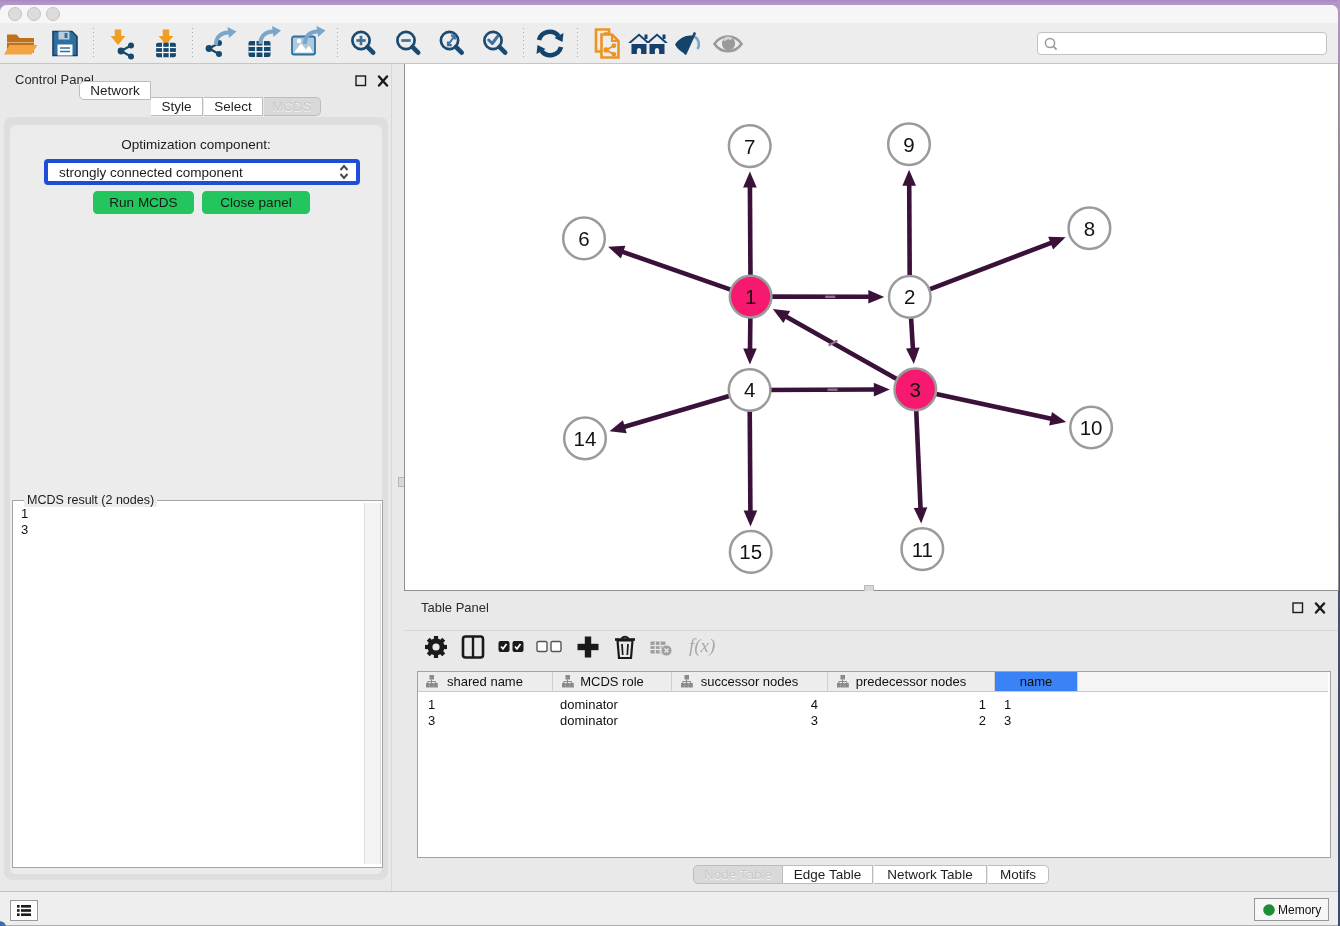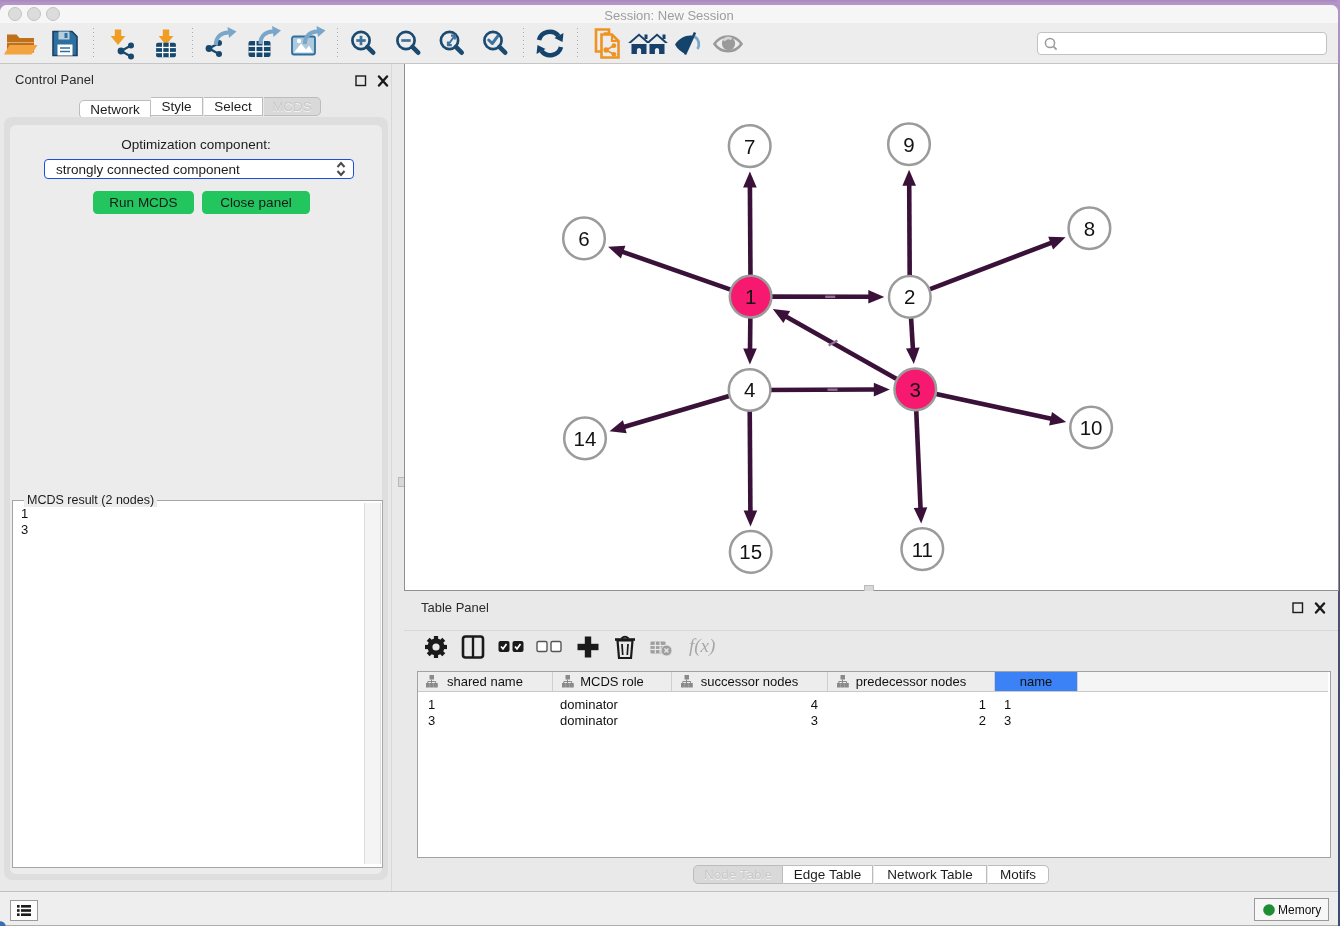--- a/index.html
+++ b/index.html
@@ -51,21 +51,20 @@
 </style>
 </head>
 <body>
 <div id="rightstrip" class="abs" style="left:1337px;top:0;width:3px;height:926px;
   background:linear-gradient(#b495c7,#8d7aa0 30%,#5a5377 55%,#454a6d 75%,#3b4c75);"></div>
 <div id="win">
 <div id="titlebar">
   <div class="tl" style="left:8px;"></div>
   <div class="tl" style="left:27px;"></div>
   <div class="tl" style="left:46px;"></div>
-  <div id="apptitle">Session: New Session</div>
 </div>
 <div id="toolbar">
 <svg width="1338" height="40" viewBox="0 0 1338 40" style="position:absolute;left:0;top:0">
 <defs>
  <g id="shareg">
   <line x1="-5" y1="0" x2="5" y2="-5.5" stroke="#17496f" stroke-width="2.2"></line>
   <line x1="-5" y1="0" x2="5" y2="5.5" stroke="#17496f" stroke-width="2.2"></line>
   <circle cx="-5" cy="0" r="3.4" fill="#17496f"></circle>
   <circle cx="5" cy="-5.5" r="3" fill="#17496f"></circle>
   <circle cx="5" cy="5.5" r="3" fill="#17496f"></circle>
@@ -223,28 +222,28 @@
   <line x1="10.4" y1="10.4" x2="13.6" y2="13.6" stroke="#9a9a9a" stroke-width="1.8"></line>
  </svg>
 </div>
 </div>
 <div id="cpanel">
   <div class="ptitle" style="position:absolute;left:15px;top:8px;">Control Panel</div>
   <svg width="34" height="12" viewBox="0 0 34 12" style="position:absolute;left:355px;top:11px;">
     <rect x="1" y="1" width="9.5" height="9.5" fill="none" stroke="#1a1a1a" stroke-width="1.4"></rect>
     <path d="M 24,1.5 L 32,10.5 M 32,1.5 L 24,10.5" stroke="#1a1a1a" stroke-width="2.4" stroke-linecap="round"></path>
   </svg>
-  <div class="tab" style="left:79px;top:36px;width:70px;border-radius:5px 0 0 5px;">Network</div>
+  <div class="tab" style="left:79px;top:17px;width:70px;border-radius:5px 0 0 5px;">Network</div>
   <div class="tab" style="left:151px;top:33px;width:51px;border-left:none;">Style</div>
   <div class="tab" style="left:204px;top:33px;width:58px;border-left:none;">Select</div>
   <div class="tab tabsel" style="left:264px;top:33px;width:56px;border-left:none;border-radius:0 5px 5px 0;">MCDS</div>
   <div id="cpouter"></div>
   <div id="cpinner"></div>
   <div style="position:absolute;left:0;top:73px;width:392px;text-align:center;font-size:13.5px;color:#1b1b1b;">Optimization component:</div>
-  <div style="position:absolute;left:44px;top:95px;width:308px;height:18px;background:#fff;border:1px solid #1d4ed8;border-radius:4px;">
+  <div style="position:absolute;left:44px;top:95px;width:308px;height:18px;background:#fff;border:4px solid #1d4ed8;border-radius:4px;">
     <div style="position:absolute;left:11px;top:1px;font-size:13.5px;color:#1b1b1b;line-height:18px;">strongly connected component</div>
     <svg width="12" height="16" viewBox="0 0 12 16" style="position:absolute;right:6px;top:1px;">
       <path d="M 2.5,6 L 6,2 L 9.5,6" fill="none" stroke="#4a4a4a" stroke-width="2"></path>
       <path d="M 2.5,10 L 6,14 L 9.5,10" fill="none" stroke="#4a4a4a" stroke-width="2"></path>
     </svg>
   </div>
   <div class="btn" style="left:93px;top:127px;width:95px;height:17px;line-height:18px;">Run MCDS</div>
   <div class="btn" style="left:202px;top:127px;width:102px;height:17px;line-height:18px;">Close panel</div>
   <div style="position:absolute;left:12px;top:436px;width:369px;height:366px;border:1px solid #a5a5a5;background:#fff;"></div>
   <div style="position:absolute;left:24px;top:429px;background:#ececec;padding:0 3px;font-size:12.5px;color:#1b1b1b;">MCDS result (2 nodes)</div>

